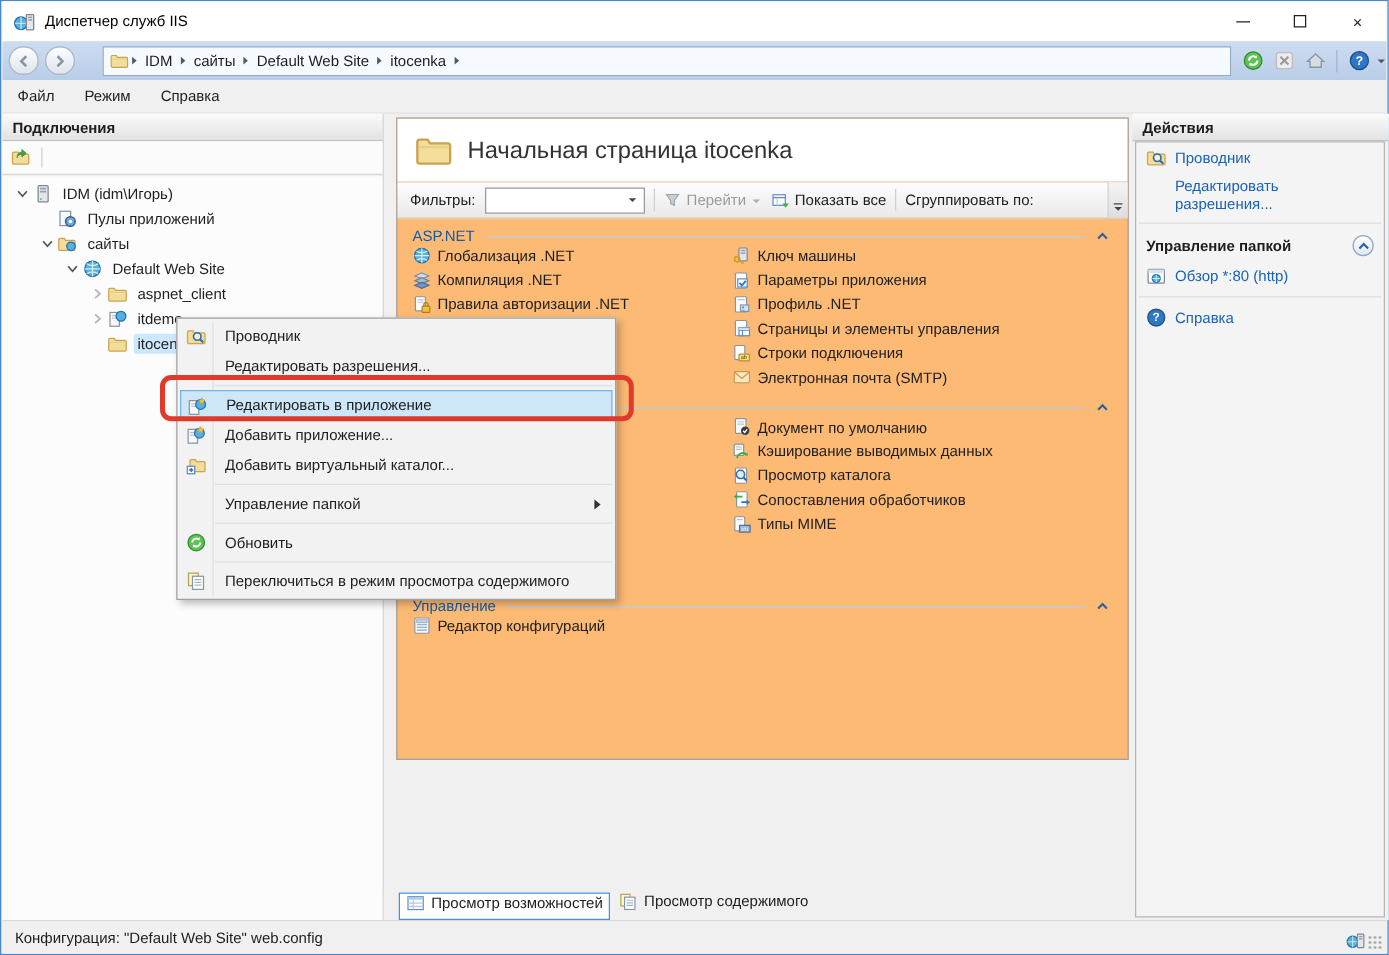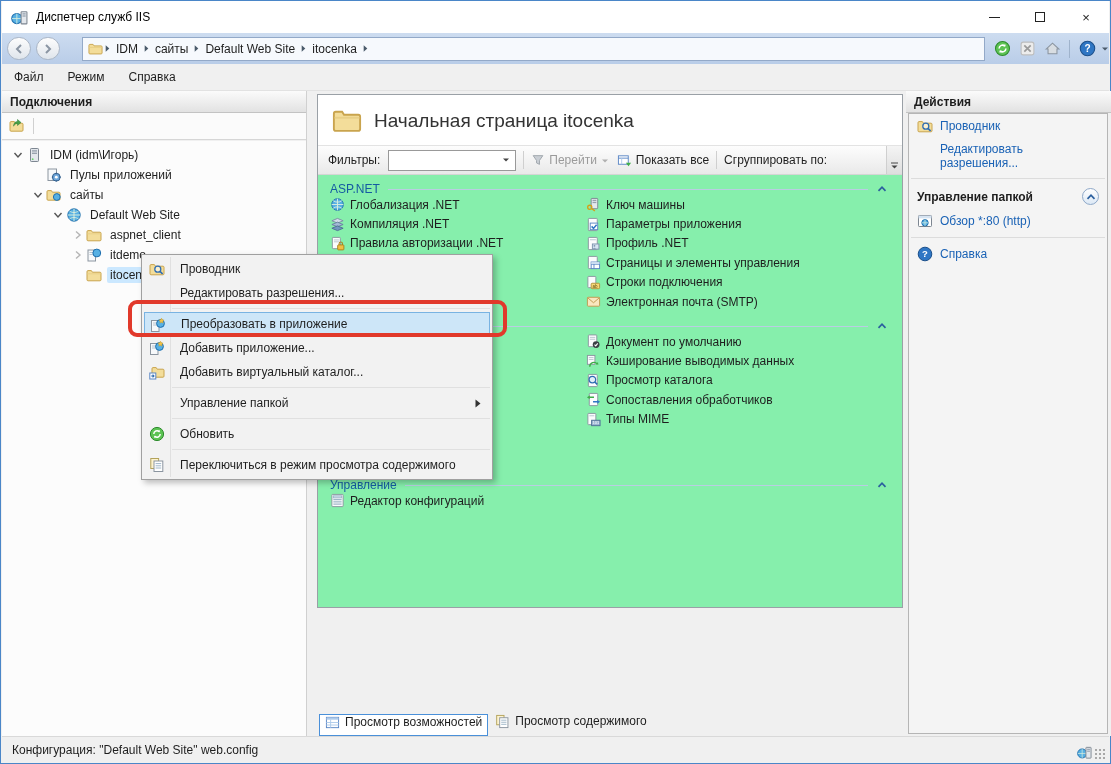--- a/index.html
+++ b/index.html
@@ -37,21 +37,21 @@
   .panel-header { height:22px; background:linear-gradient(#fbfbfb,#e2e2e2); border-bottom:1px solid #c3c3c3; display:flex; align-items:center; padding-left:8px; font-weight:bold; }
   .conn-toolbar { height:27px; background:#fbfbfb; border-bottom:1px solid #d6d6d6; display:flex; align-items:center; padding-left:7px; }
   .conn-toolbar .tsep { width:1px; height:16px; background:#d0d0d0; margin-left:8px; }
   .tree { position:absolute; top:50px; bottom:0; left:0; right:0; background:#fcfcfc; padding-top:4px; overflow:hidden; }
   .tree-row { height:20px; display:flex; align-items:center; }
   .tree-label { margin-left:5px; padding:1px 3px; white-space:nowrap; }
   .tree-row.sel .tree-label { background:#cbe8ff; border-radius:2px; }
   .expander { width:16px; height:16px; display:inline-flex; align-items:center; justify-content:center; }
 
   
-  .featpanel { left:316px; top:93px; width:586px; height:514px; background:#86efac; border:1px solid #9aa0a6; }
+  .featpanel { left:316px; top:93px; width:586px; height:514px; background:#fdba74; border:1px solid #9aa0a6; }
   .feat-title-row { position:absolute; left:0; top:0; right:0; height:50px; background:#fff; }
   .feat-title { position:absolute; left:56px; top:15px; font-size:19px; color:#333; }
   .filterbar { position:absolute; left:0; top:50px; right:0; height:30px; background:linear-gradient(#fdfdfd,#e9e9e9); border-top:1px solid #e3e3e3; border-bottom:1px solid #d5d5d5; display:flex; align-items:center; padding-left:10px; }
   .combo { width:128px; height:21px; background:#fff; border:1px solid #999; margin-left:8px; position:relative; }
   .combo .caret { position:absolute; right:1px; top:1px; bottom:1px; width:16px; display:flex; align-items:center; justify-content:center; }
   .grayed { color:#9a9a9a; }
   .fsep { width:1px; height:18px; background:#cfcfcf; margin:0 7px; }
   .overflow-btn { position:absolute; right:0; top:0; bottom:0; width:16px; background:linear-gradient(#f4f4f4,#dedede); border-left:1px solid #cfcfcf; display:flex; align-items:flex-end; justify-content:center; padding-bottom:3px; }
   .section-header { position:absolute; left:12px; right:14px; height:16px; display:flex; align-items:center; }
   .section-header .stitle { color:#155ba2; margin-right:8px; white-space:nowrap; }
@@ -707,21 +707,21 @@
       <div class="ctx-item hl">
         <span class="icon">
           <svg width="16" height="16" viewBox="0 0 16 16">
             <rect x="1.5" y="3.5" width="7.5" height="11" fill="#f7f9fb" stroke="#8b95a0"></rect>
             <line x1="3" y1="6" x2="7.5" y2="6" stroke="#b9c4cf"></line>
             <line x1="3" y1="8" x2="7.5" y2="8" stroke="#b9c4cf"></line>
             <circle cx="10.5" cy="6.5" r="3.9" fill="#57b0e3" stroke="#1f6fae"></circle>
             <path d="M11.5 1.2l.8 1.6 1.8.3-1.3 1.2.3 1.8-1.6-.9-1.6.9.3-1.8-1.3-1.2 1.8-.3z" fill="#f6c445" stroke="#c79a2d" stroke-width="0.5"></path>
           </svg>
         </span>
-        <span>Преобразовать в приложение</span>
+        <span>Редактировать в приложение</span>
       </div>
       <div class="ctx-item">
         <span class="icon">
           <svg width="16" height="16" viewBox="0 0 16 16">
             <rect x="1.5" y="3.5" width="7.5" height="11" fill="#f7f9fb" stroke="#8b95a0"></rect>
             <line x1="3" y1="6" x2="7.5" y2="6" stroke="#b9c4cf"></line>
             <line x1="3" y1="8" x2="7.5" y2="8" stroke="#b9c4cf"></line>
             <circle cx="10.5" cy="6.5" r="3.9" fill="#57b0e3" stroke="#1f6fae"></circle>
             <path d="M11.5 1.2l.8 1.6 1.8.3-1.3 1.2.3 1.8-1.6-.9-1.6.9.3-1.8-1.3-1.2 1.8-.3z" fill="#f6c445" stroke="#c79a2d" stroke-width="0.5"></path>
           </svg>

